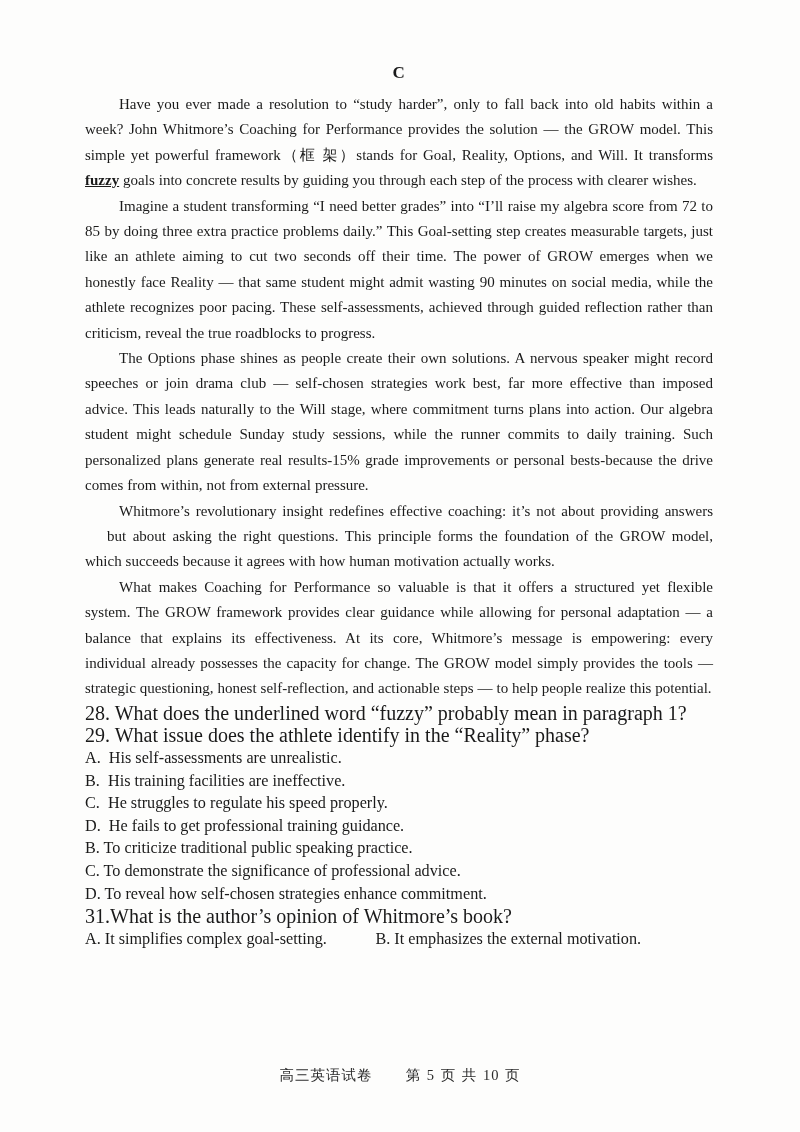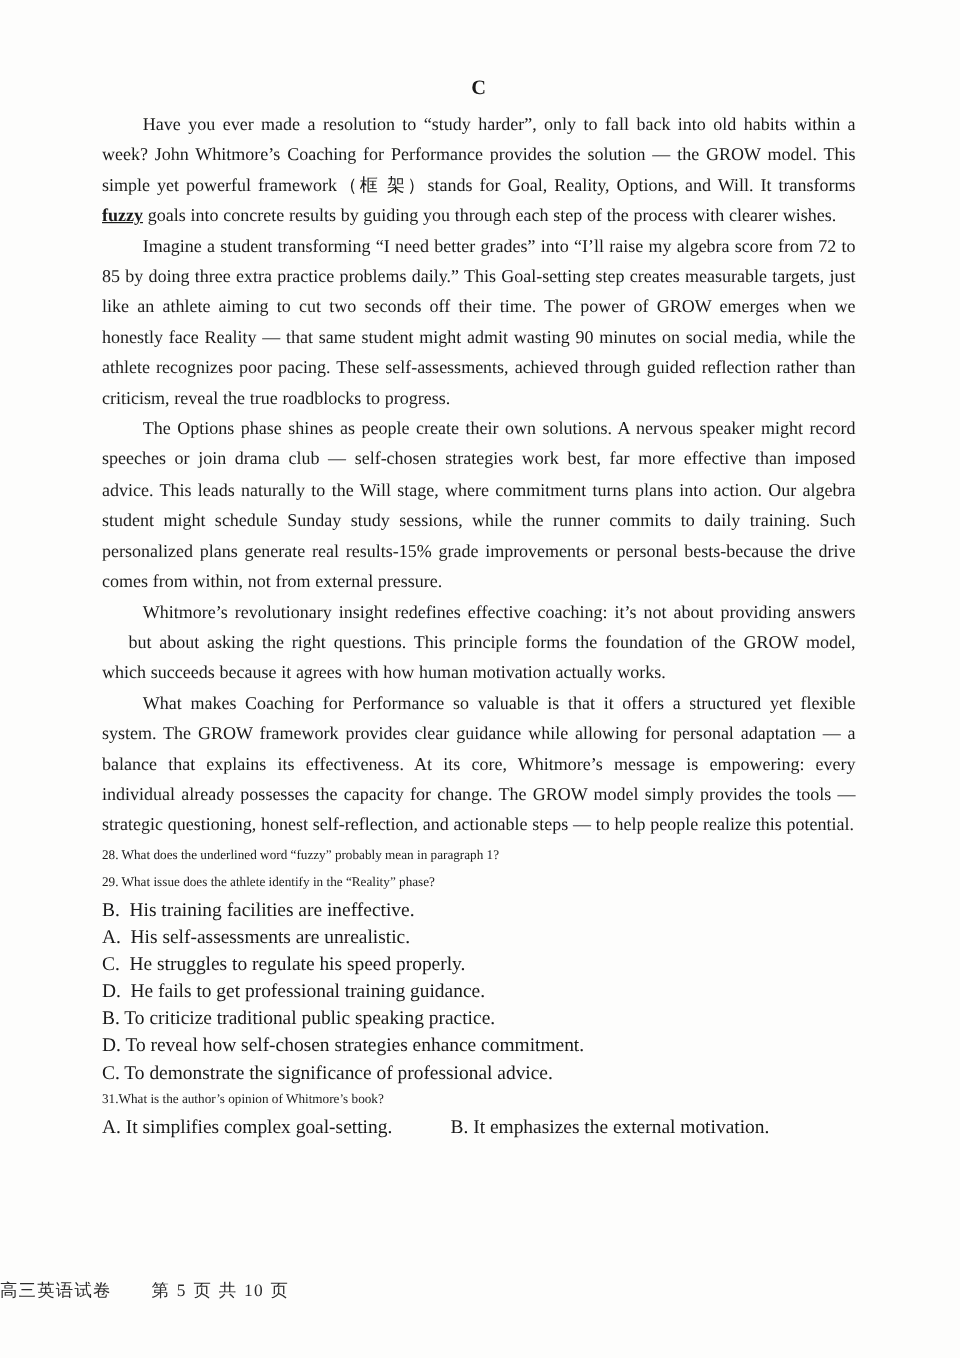--- a/index.html
+++ b/index.html
@@ -52,39 +52,40 @@
   .u-bold {
     font-weight: bold;
     text-decoration: underline;
   }
 
   .wide-gap { display: inline-block; width: 22px; }
 
   
   .q-block { margin-top: 0; }
   .q-line {
-    font-size: 11px;
+    font-size: 20px;
     line-height: 22.6px;
     margin: 0;
     white-space: pre;
   }
   .q-line.stem { }
   .opt-row {
     font-size: 16.2px;
     line-height: 22.6px;
     margin: 0;
     display: block;
     white-space: pre;
   }
 
   .footer {
     position: absolute;
     left: 0;
     right: 0;
     top: 1066px;
+    text-align: center;
     font-size: 14.5px;
     color: #2b2b2b;
     font-family: "DejaVu Sans", "Liberation Sans", sans-serif;
     letter-spacing: 1px;
   }
   .footer .fnum {
     font-family: "Liberation Serif", serif;
   }
 </style>
 </head>
@@ -104,28 +105,28 @@
 
   <p class="para"><span>Whitmore’s revolutionary insight redefines effective coaching: it’s not about providing answers</span><span class="wide-gap"></span><span>but about asking the right questions. This principle forms the foundation of the GROW model, which succeeds because it agrees with how human motivation actually works.</span></p>
 
   <p class="para">What makes Coaching for Performance so valuable is that it offers a structured yet flexible system. The GROW framework provides clear guidance while allowing for personal adaptation — a balance that explains its effectiveness. At its core, Whitmore’s message is empowering: every individual already possesses the capacity for change. The GROW model simply provides the tools — strategic questioning, honest self-reflection, and actionable steps — to help people realize this potential.</p>
 
   <div class="q-block">
 
     <div class="q-line stem">28. What does the underlined word “fuzzy” probably mean in paragraph 1?</div>
 
     <div class="q-line stem">29. What issue does the athlete identify in the “Reality” phase?</div>
+    <div class="opt-row">A.  His self-assessments are unrealistic.</div>
     <div class="opt-row">B.  His training facilities are ineffective.</div>
-    <div class="opt-row">A.  His self-assessments are unrealistic.</div>
     <div class="opt-row">C.  He struggles to regulate his speed properly.</div>
     <div class="opt-row">D.  He fails to get professional training guidance.</div>
 
     <div class="opt-row">B. To criticize traditional public speaking practice.</div>
+    <div class="opt-row">C. To demonstrate the significance of professional advice.</div>
     <div class="opt-row">D. To reveal how self-chosen strategies enhance commitment.</div>
-    <div class="opt-row">C. To demonstrate the significance of professional advice.</div>
 
     <div class="q-line stem">31.What is the author’s opinion of Whitmore’s book?</div>
     <div class="opt-row">A. It simplifies complex goal-setting.            B. It emphasizes the external motivation.</div>
 
   </div>
 </div>
 
 <div class="footer">
   <span>高三英语试卷</span>
   <span class="wide-gap"></span>

